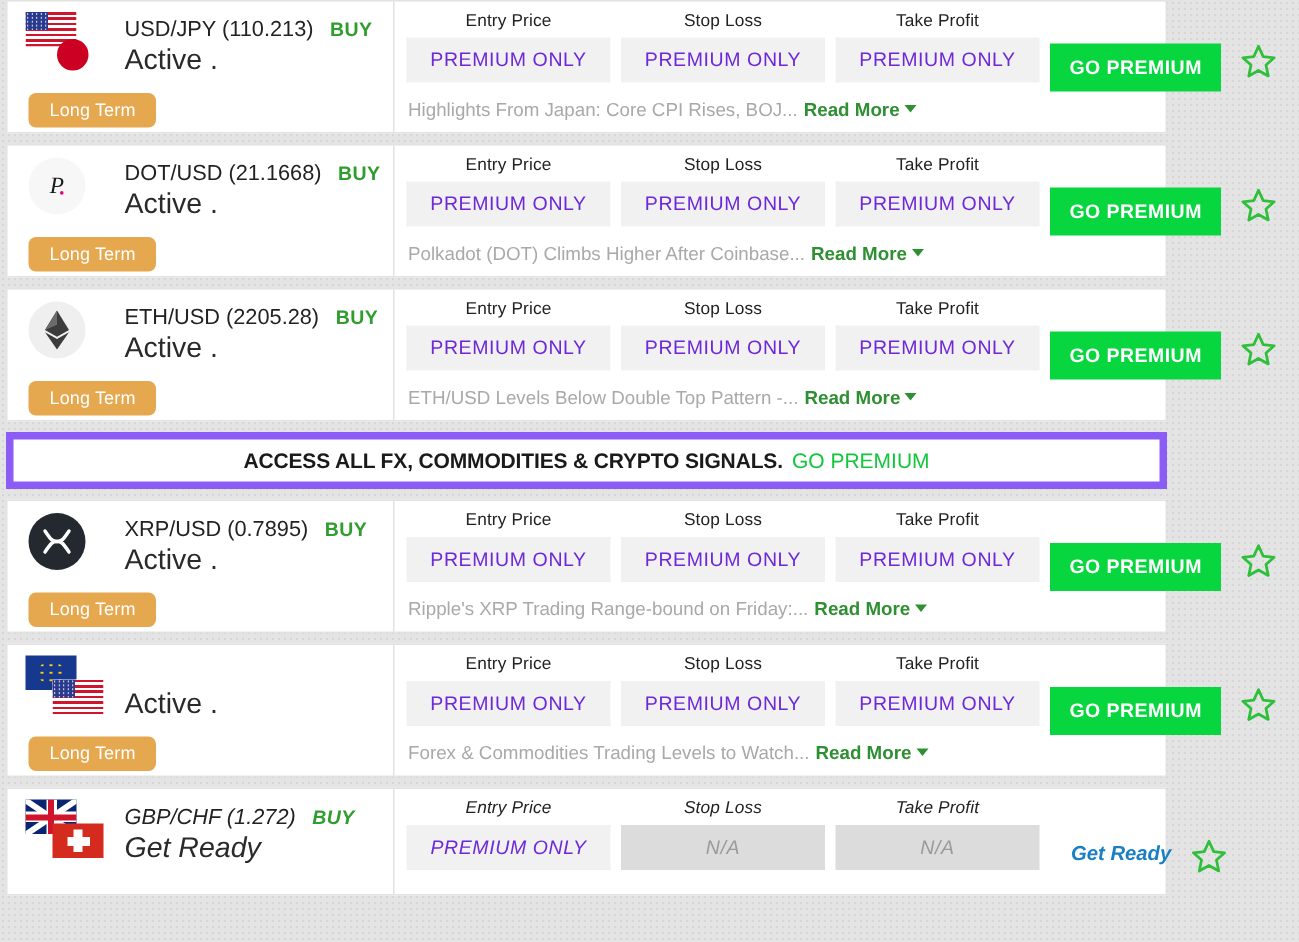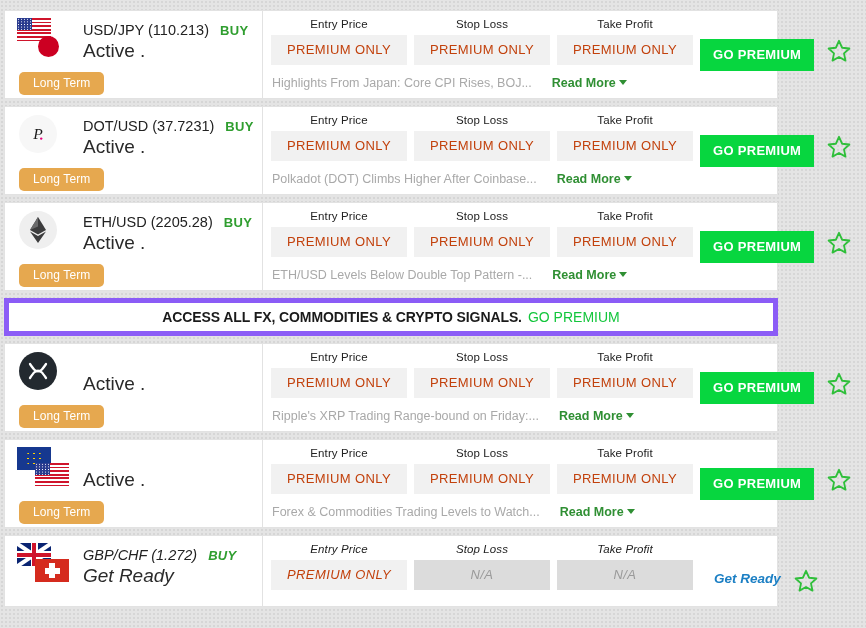--- a/index.html
+++ b/index.html
@@ -10,21 +10,21 @@
     width: 866px;
     height: 628px;
     background: #e4e4e4;
     background-image: radial-gradient(#d6d6d6 0.8px, transparent 0.8px);
     background-size: 4px 4px;
     font-family: "Liberation Sans", sans-serif;
     overflow: hidden;
   }
   #app {
     width: 782px;
-    padding-top: 10px;
+    padding-top: 0;
     box-sizing: border-box;
   }
 
   
   .card {
     background: #ffffff;
     border: 1px solid #e2e2e2;
     margin: 0 4px 7px 4px;
     height: 89px;
     box-sizing: border-box;
@@ -184,21 +184,21 @@
     text-align: center;
   }
   .col-head {
     font-size: 11.5px;
     color: #222222;
     margin-bottom: 5px;
     letter-spacing: .1px;
   }
   .col-val {
     background: #f1f1f1;
-    color: #c2410c;
+    color: #6d28d9;
     font-size: 13px;
     padding: 7px 0 8px 0;
     letter-spacing: .4px;
   }
   .col-val.na {
     background: #dcdcdc;
     color: #9a9a9a;
   }
   .cta {
     background: #07d63f;
@@ -231,21 +231,21 @@
     position: absolute;
     left: 9px;
     bottom: 8px;
     font-size: 12.5px;
     color: #a9a9a9;
     white-space: nowrap;
   }
   .newsline .more {
     color: #2f8f33;
     font-weight: bold;
-    margin-left: 20px;
+    margin-left: 4px;
     cursor: pointer;
   }
   .caret {
     display: inline-block;
     width: 0; height: 0;
     border-left: 4px solid transparent;
     border-right: 4px solid transparent;
     border-top: 5px solid #2f8f33;
     margin-left: 3px;
     vertical-align: 2px;
@@ -318,21 +318,21 @@
       </div>
     </div>
     <div class="card">
       <div class="sig-left">
         <span class="coin dot">
           <svg width="22" height="22" viewBox="0 0 24 24">
             <text x="12" y="17" text-anchor="middle" font-family="Liberation Serif, serif" font-size="17" font-style="italic" fill="#1b1b1b">P</text>
             <circle cx="15.5" cy="17" r="1.3" fill="#e6007a"></circle>
           </svg>
         </span>
-        <div class="pairline"><span class="pairname">DOT/USD (37.7231)</span><span class="dir buy">BUY</span></div>
+        <div class="pairline"><span class="pairname">DOT/USD (21.1668)</span><span class="dir buy">BUY</span></div>
         <div class="status">Active .</div>
         <div class="tag">Long Term</div>
       </div>
       <div class="sig-right">
         <div class="cols">
           <div class="col">
             <div class="col-head">Entry Price</div>
             <div class="col-val">PREMIUM ONLY</div>
           </div>
           <div class="col">
@@ -391,20 +391,21 @@
       <span class="promo-cta">GO PREMIUM</span>
     </div>
     <div class="card">
       <div class="sig-left">
         <span class="coin xrp">
           <svg width="24" height="24" viewBox="0 0 24 24" fill="none" stroke="#ffffff" stroke-width="2.3" stroke-linecap="round">
             <path d="M4 5 C8 11, 9 12, 12 12 C15 12, 16 11, 20 5"></path>
             <path d="M4 19 C8 13, 9 12, 12 12 C15 12, 16 13, 20 19"></path>
           </svg>
         </span>
+        <div class="pairline"><span class="pairname">XRP/USD (0.7895)</span><span class="dir buy">BUY</span></div>
         <div class="status">Active .</div>
         <div class="tag">Long Term</div>
       </div>
       <div class="sig-right">
         <div class="cols">
           <div class="col">
             <div class="col-head">Entry Price</div>
             <div class="col-val">PREMIUM ONLY</div>
           </div>
           <div class="col">

